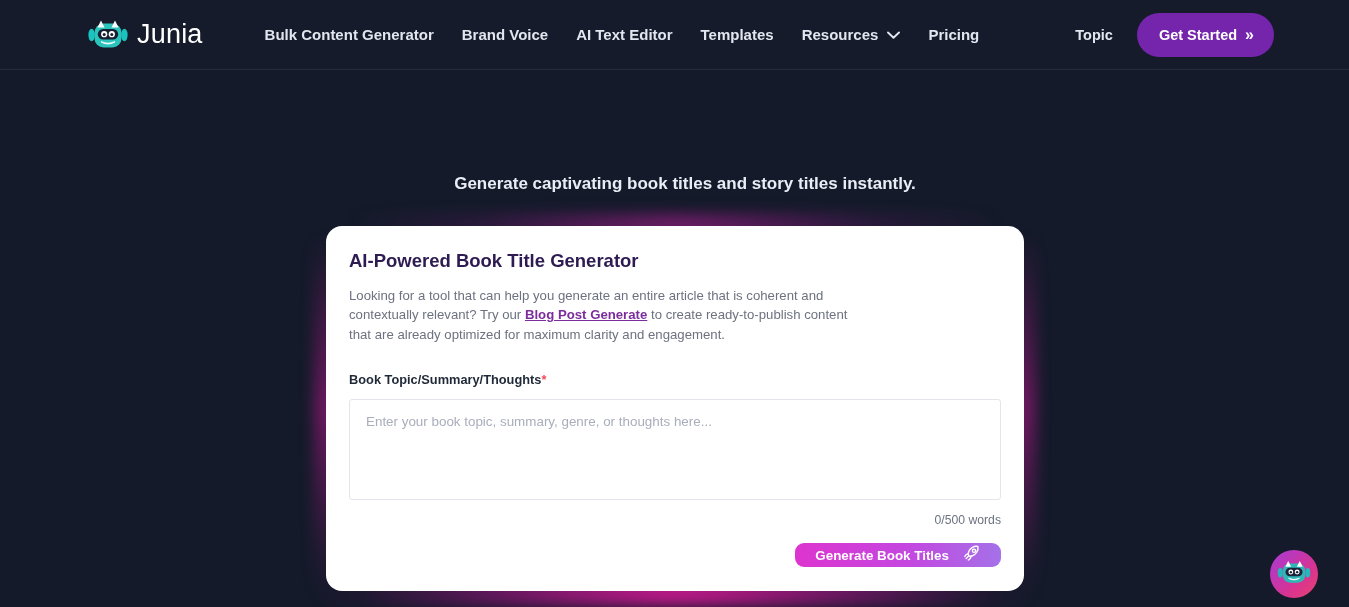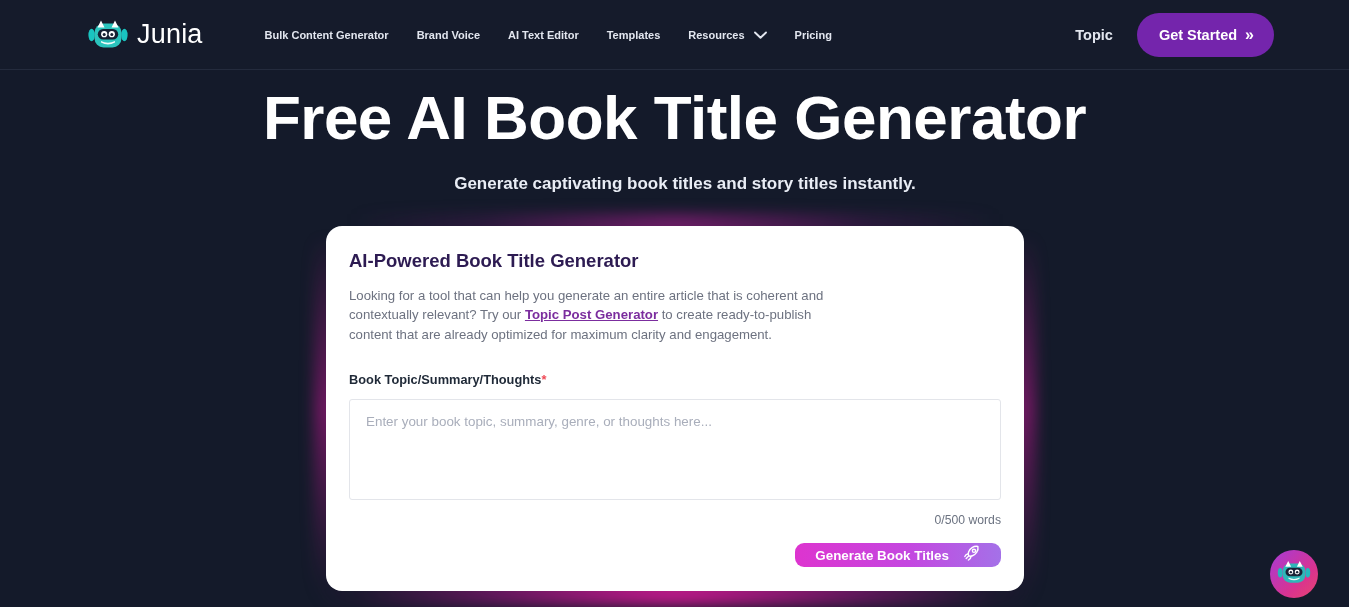--- a/index.html
+++ b/index.html
@@ -44,21 +44,21 @@
     line-height: 1;
   }
   .nav {
     display: flex;
     align-items: center;
     gap: 28px;
     margin-left: 62px;
   }
   .nav-item {
     color: #e2e6ef;
-    font-size: 11px;
+    font-size: 15px;
     font-weight: bold;
     white-space: nowrap;
     cursor: pointer;
     display: flex;
     align-items: center;
     gap: 9px;
   }
   .chevron { display: block; }
   .right-zone {
     display: flex;
@@ -275,30 +275,29 @@
 
     <div class="right-zone">
       <span class="login-link">Topic</span>
       <button class="cta-btn">
         <span>Get Started</span>
         <span class="dbl-chev">»</span>
       </button>
     </div>
   </div>
 
-  <div class="hero-title">Free AI Book Title Generator</div>
   <div class="hero-sub">Generate captivating book titles and story titles instantly.</div>
 
   <div class="glow"></div>
 
   <div class="card">
     <div class="card-inner">
       <div class="card-title">AI-Powered Book Title Generator</div>
       <div class="card-desc">
-        <span>Looking for a tool that can help you generate an entire article that is coherent and contextually relevant? Try our </span><span class="inline-link">Topic Post Generator</span><span> to create ready-to-publish content that are already optimized for maximum clarity and engagement.</span>
+        <span>Looking for a tool that can help you generate an entire article that is coherent and contextually relevant? Try our </span><span class="inline-link">Blog Post Generate</span><span> to create ready-to-publish content that are already optimized for maximum clarity and engagement.</span>
       </div>
 
       <div class="field-label">
         <span>Book Topic/Summary/Thoughts</span><span class="req-star">*</span>
       </div>
 
       <textarea class="textarea" placeholder="Enter your book topic, summary, genre, or thoughts here..." style=""></textarea>
 
       <div class="word-count">0/500 words</div>
 

